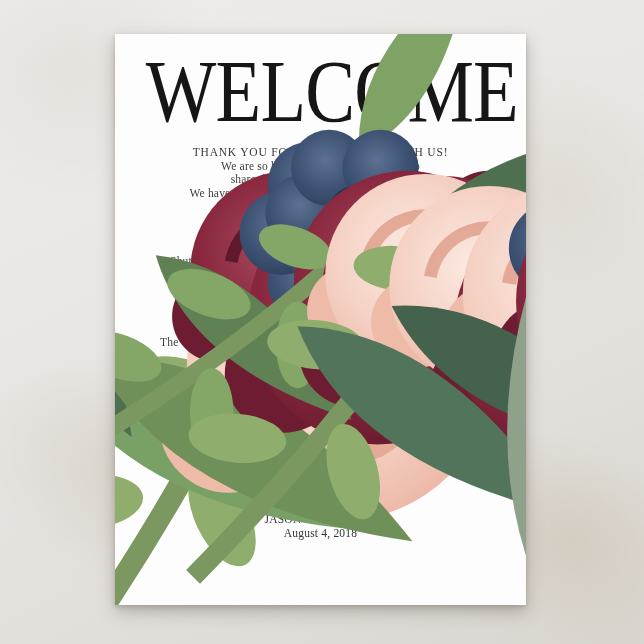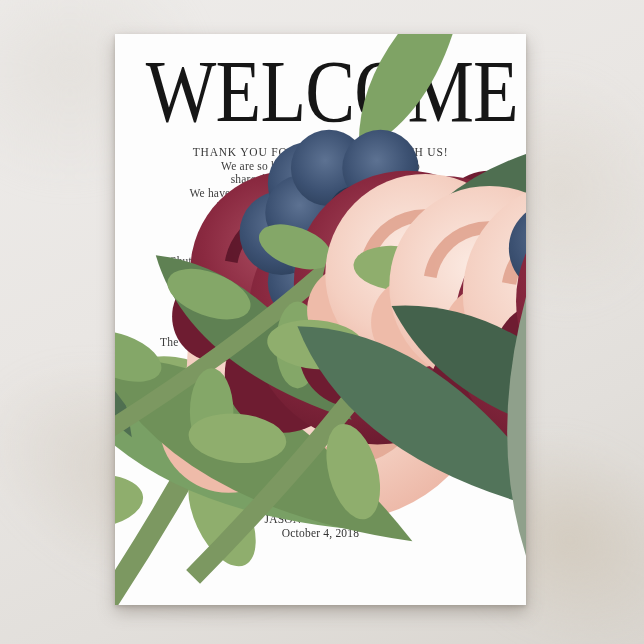--- a/index.html
+++ b/index.html
@@ -250,17 +250,17 @@
 
       <section class="sec">
         <p class="h">LOCAL RESTAURANTS</p>
         <p class="b">Distrito • Shake Shack • Maria's Italian Restaurant</p>
         <p class="b">Kumo Sushi • Marey's • Bistro on Main</p>
         <p class="b">Steel City • Lake Shore Coffee</p>
       </section>
 
       <p class="script">with love,</p>
       <p class="names">JASON &amp; MICHELLE</p>
-      <p class="date">October 4, 2018</p>
+      <p class="date">August 4, 2018</p>
 
     </div>
   </div>
 </div>
 
 </body></html>

